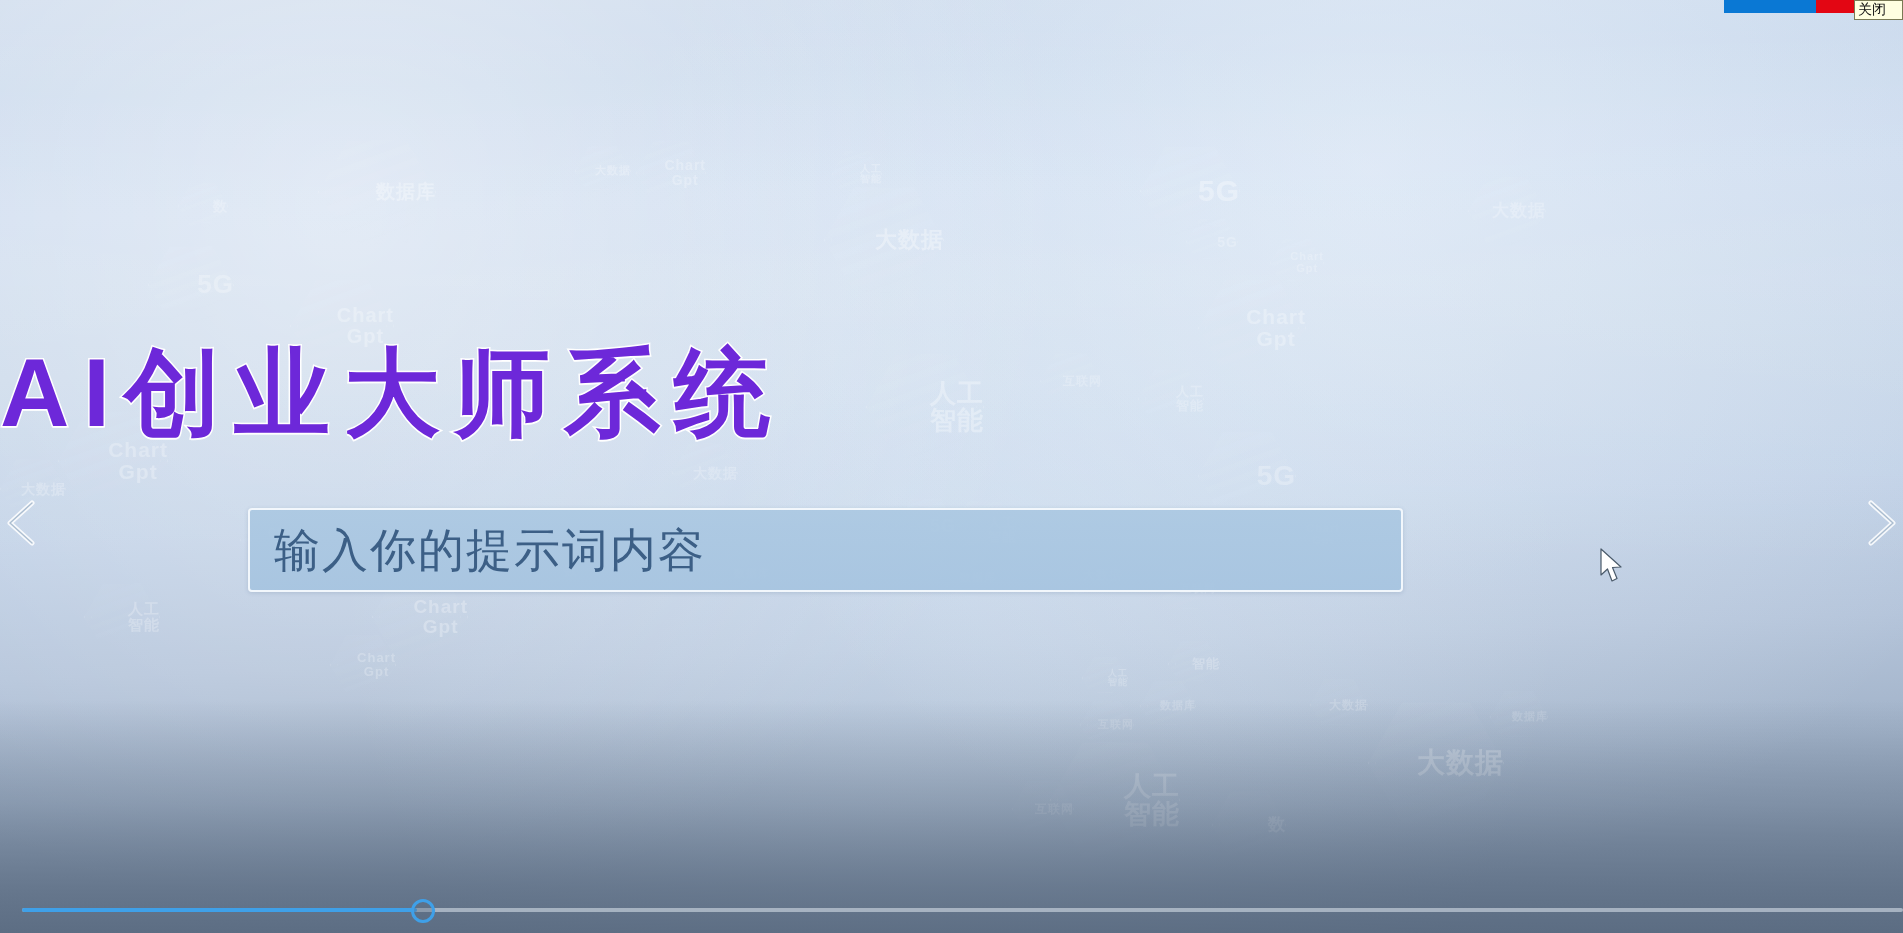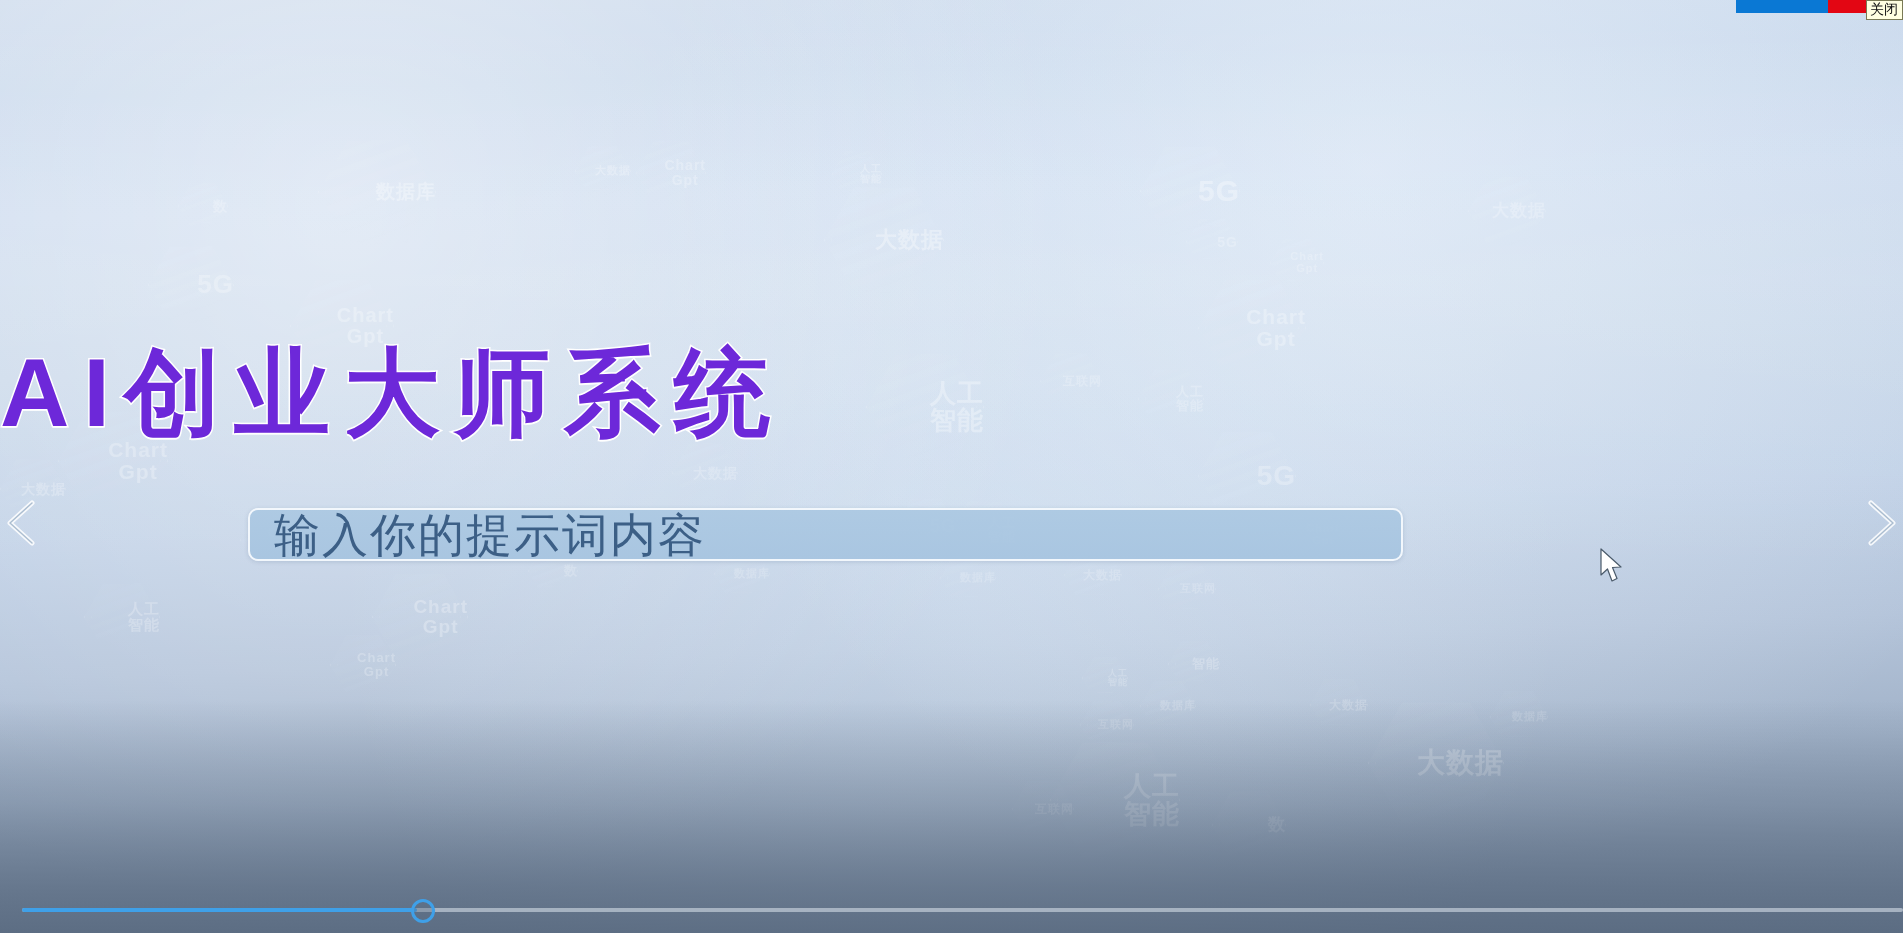--- a/index.html
+++ b/index.html
@@ -82,22 +82,22 @@
     -webkit-text-stroke:3px #ffffff;
     paint-order:stroke fill;
     text-shadow:0 2px 0 rgba(255,255,255,.7);
     white-space:nowrap;
   }
 
   
   .search-row{position:absolute;left:0;top:500px;width:100%;height:100px;}
   .search-input{
     position:absolute;left:248px;top:8px;
-    width:1155px;height:53px;
-    border-radius:10px;
+    width:1155px;height:84px;
+    border-radius:4px;
     border:2.5px solid #f2f7fc;
     background:linear-gradient(180deg, rgba(171,200,226,.92) 0%, rgba(166,196,224,.92) 100%);
     box-sizing:border-box;
     display:flex;align-items:center;
     padding:0 24px;
     color:#3c5f86;
     font-size:46px;
     letter-spacing:2px;
     box-shadow:0 1px 4px rgba(60,90,130,.18);
     cursor:text;
@@ -136,21 +136,21 @@
   .chrome{position:absolute;top:0;right:0;height:18px;display:flex;align-items:flex-start;}
   .chrome-blue{width:92px;height:13px;background:#0a78d4;}
   .chrome-red{width:38px;height:13px;background:#e30613;}
   .tooltip{
     margin-left:0;
     background:#ffffe1;
     border:1px solid #7a7a55;
     color:#101010;
     font-size:14px;
     line-height:15px;
-    padding:1px 4px 2px 3px;
+    padding:1px 16px 2px 3px;
     height:15px;
     overflow:hidden;
     white-space:nowrap;
   }
 
   
   .slider{position:absolute;left:0;bottom:10px;width:1903px;height:26px;cursor:pointer;}
   .slider-track{
     position:absolute;left:22px;right:0;top:11px;height:4px;
     background:rgba(190,200,212,.75);border-radius:2px;

